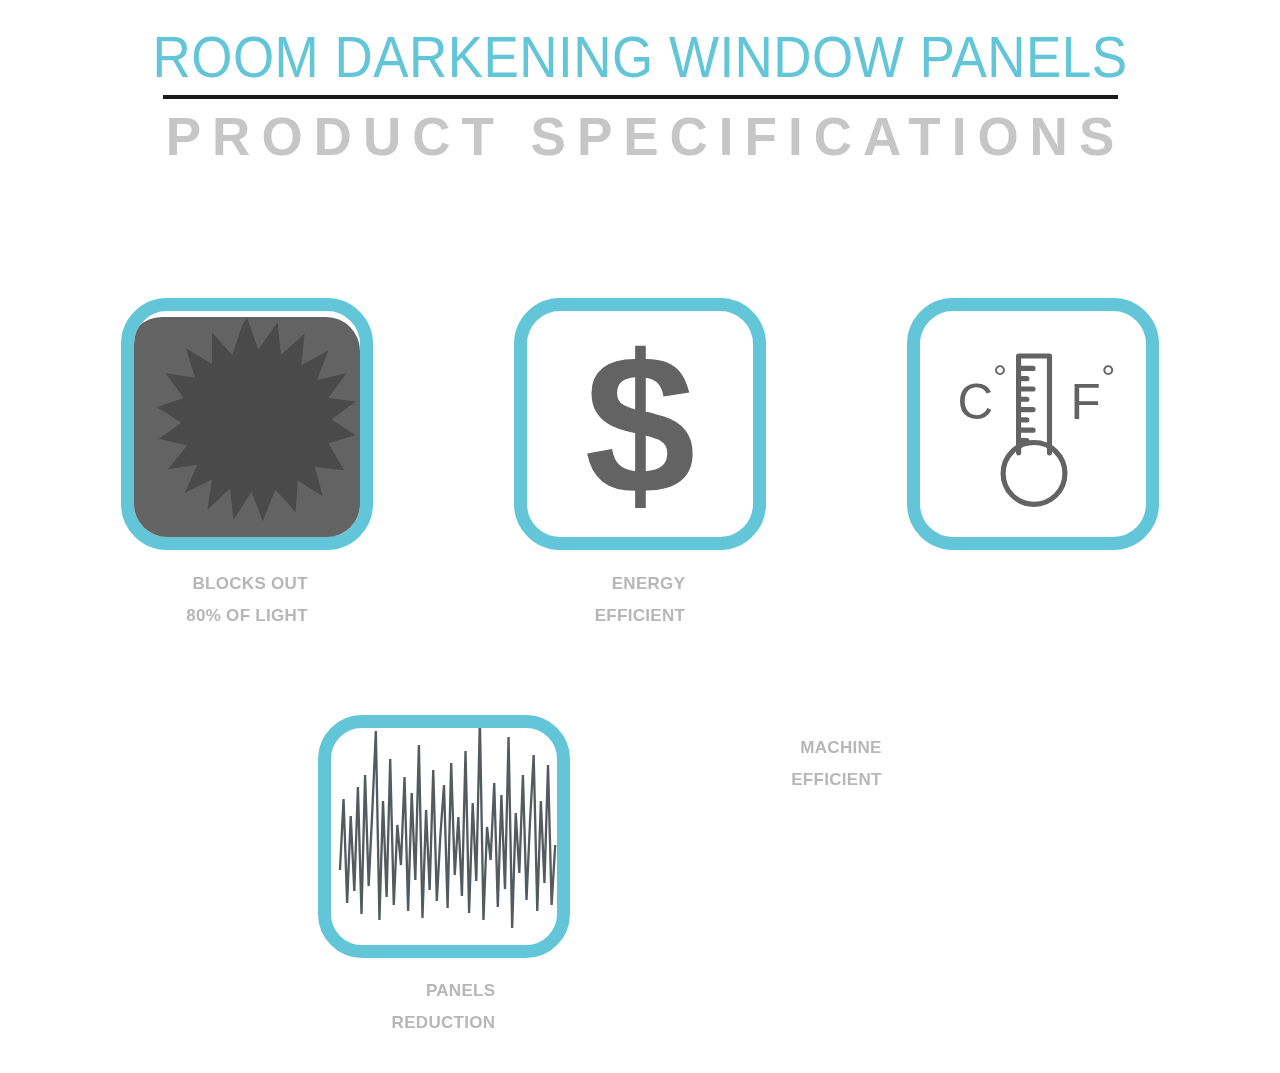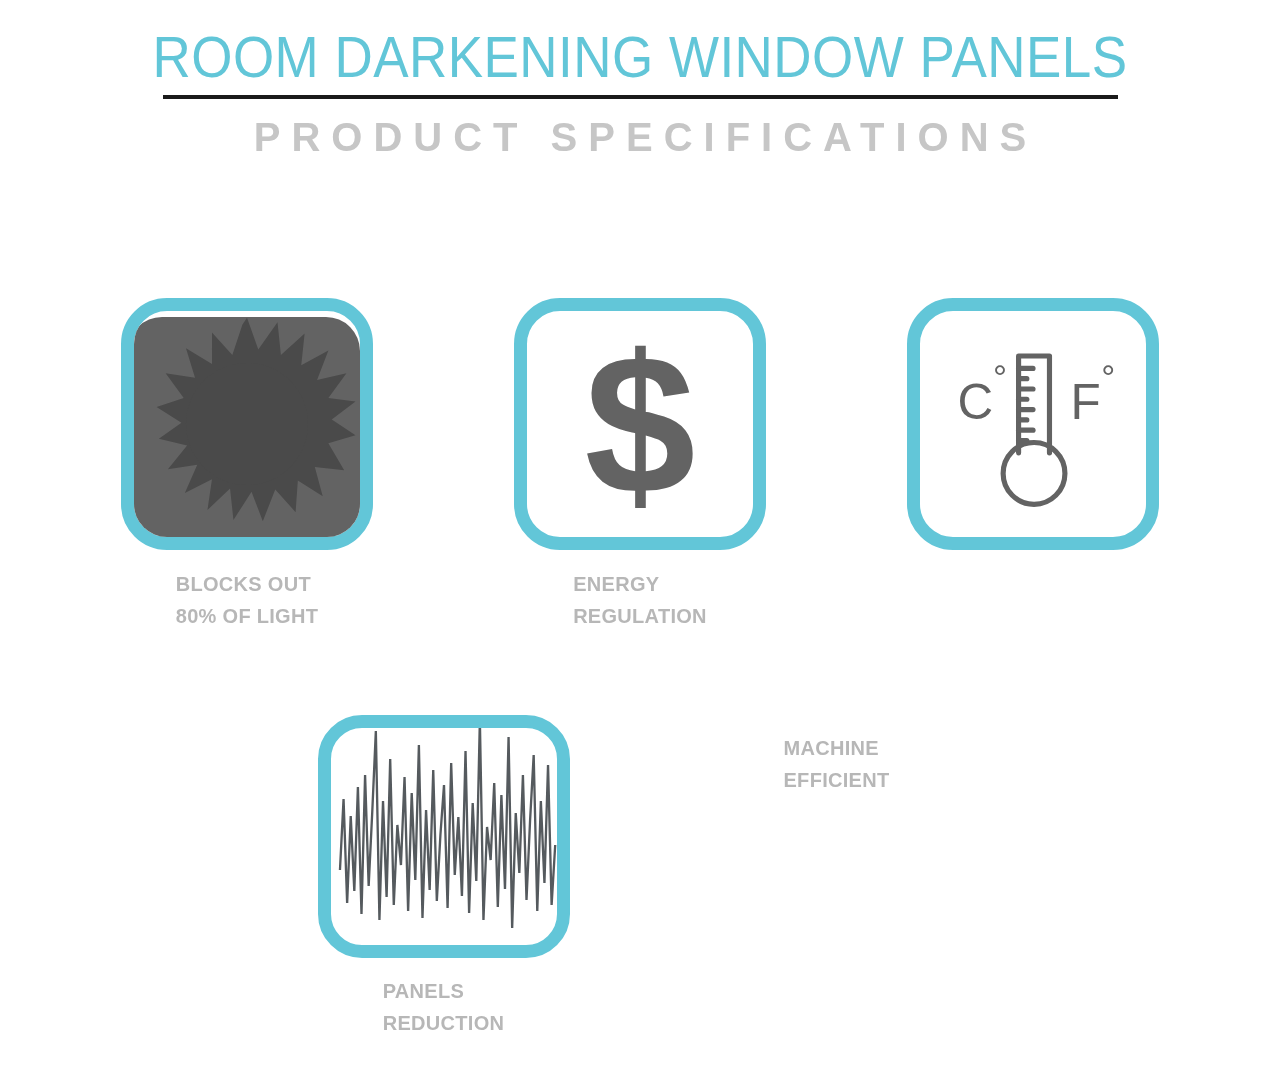--- a/index.html
+++ b/index.html
@@ -44,21 +44,21 @@
   }
   .title-rule {
     width: 955px;
     height: 4px;
     margin: 7px auto 0 auto;
     background: #1a1a1a;
   }
   .subtitle {
     margin: 0;
     padding-top: 7px;
-    font-size: 40px;
+    font-size: 53px;
     line-height: 62px;
     font-weight: bold;
     letter-spacing: 11px;
     text-indent: 11px;
     color: #c6c6c6;
     font-family: "Liberation Sans", sans-serif;
   }
 
   
   .grid {
@@ -114,23 +114,23 @@
     left: -6px;
     top: 6px;
     width: 232px;
     height: 226px;
     background: #636363;
     border-radius: 34px;
   }
 
   .caption {
     margin-top: 18px;
-    text-align: left;
+    text-align: right;
     color: #b7b7b7;
-    font-size: 20px;
+    font-size: 17px;
     line-height: 32px;
     font-weight: 600;
     letter-spacing: 0.3px;
     font-family: "Liberation Sans", sans-serif;
     white-space: pre-line;
   }
   .caption-tight { margin-top: 17px; }
 
   svg { display: block; }
 </style>
@@ -173,21 +173,21 @@
 
       <div class="card">
         <div class="tile">
           <div class="tile-inner">
             <svg width="190" height="190" viewBox="0 0 120 160" aria-hidden="true">
               <text x="60" y="138" text-anchor="middle" font-family="Liberation Sans, sans-serif" font-size="168" font-weight="bold" fill="#636363">$</text>
             </svg>
           </div>
         </div>
         <div class="caption">ENERGY
-REGULATION</div>
+EFFICIENT</div>
       </div>
 
       <div class="card">
         <div class="tile">
           <div class="tile-inner">
             <svg width="206" height="206" viewBox="0 0 200 200" aria-hidden="true">
               <g fill="none" stroke="#636363" stroke-width="5" stroke-linecap="round" stroke-linejoin="round">
 
                 <path d="M 86,128 L 86,34 L 116,34 L 116,128"></path>
 

